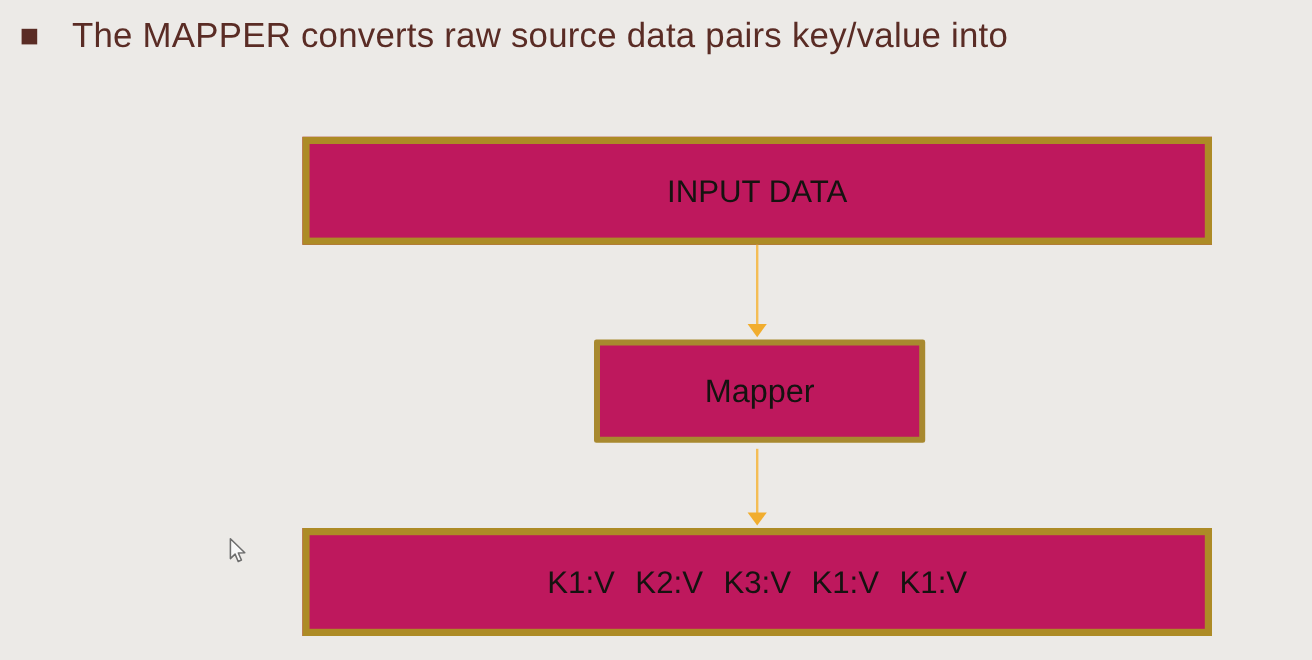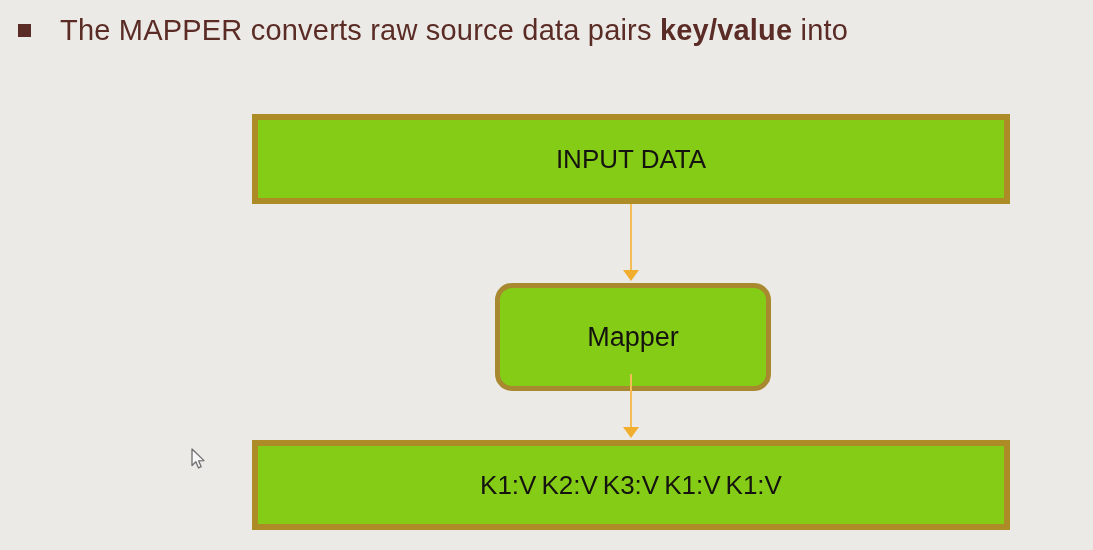--- a/index.html
+++ b/index.html
@@ -30,44 +30,44 @@
     background: #5A2C25;
     margin-right: 29px;
     flex: 0 0 auto;
   }
   .title-text {
     font-size: 29px;
     color: #5A2C25;
     letter-spacing: 0.2px;
     white-space: pre;
   }
-  .title-text b { font-weight: 700; }
+  .title-text b { font-weight: 400; }
 
   
   .box {
     position: absolute;
     box-sizing: border-box;
-    background: #84cc16;
+    background: #be185d;
     border: 6px solid #AD8B26;
     display: flex;
     align-items: center;
     justify-content: center;
     color: #151310;
     font-size: 26px;
   }
   #input-box  { left: 252px; top: 114px; width: 758px; height: 90px; }
   #mapper-box {
-    left: 495px; top: 283px; width: 276px; height: 108px;
+    left: 495px; top: 283px; width: 276px; height: 86px;
     border-width: 5px;
     border-color: #A8892F;
-    border-radius: 17px;
+    border-radius: 2px;
     font-size: 27px;
   }
   #output-box { left: 252px; top: 440px; width: 758px; height: 90px; }
-  .pairs { display: flex; gap: 5px; }
+  .pairs { display: flex; gap: 17px; }
 
   
   .arrow {
     position: absolute;
     width: 16px;
   }
   .arrow .shaft {
     position: absolute;
     left: 7px;
     top: 0;

